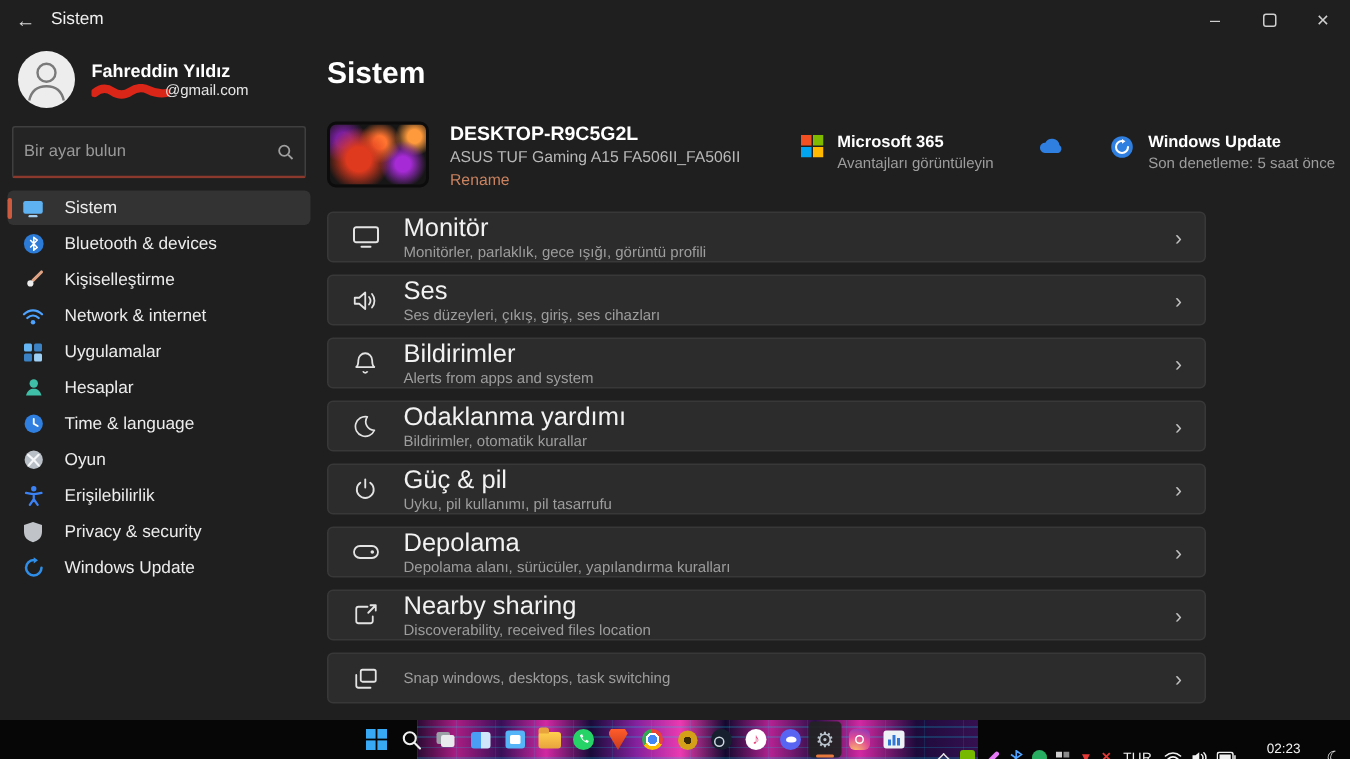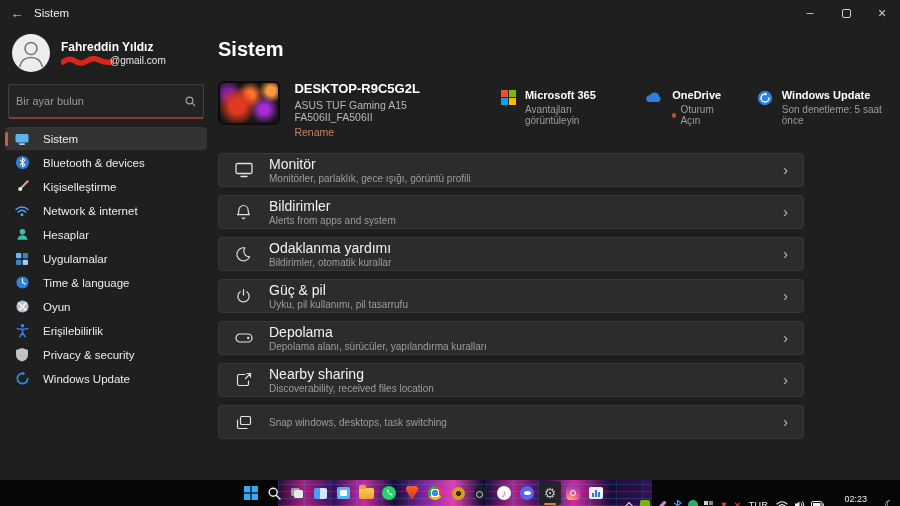--- a/index.html
+++ b/index.html
@@ -57,21 +57,21 @@
   .qcards{display:flex; margin-left:auto; padding-top:8px;}
   .qcard{display:flex; gap:9px; margin-left:30px; align-items:flex-start;}
   .qtitle{font-size:11px; font-weight:bold;}
   .qsub{font-size:10px; color:#9d9d9d; margin-top:3px; display:flex; align-items:center; gap:4px;}
   .statusdot{width:5px; height:5px; border-radius:50%; background:#d14836; display:inline-block;}
   .qicon{margin-top:1px;}
   
   .rows{margin-top:15px; width:586px;}
   .srow{height:34px; background:#2c2c2c; border:1px solid #383838; border-radius:4px; margin-bottom:8px; display:flex; align-items:center; padding:0 15px; cursor:default;}
   .row-icon{width:19px; height:19px; margin-right:16px; flex:0 0 19px; display:flex; align-items:center; justify-content:center;}
-  .row-title{font-size:14px; color:#f2f2f2;}
+  .row-title{font-size:17px; color:#f2f2f2;}
   .row-sub{font-size:10px; color:#9d9d9d; margin-top:1.5px;}
   .chev{margin-left:auto; color:#c0c0c0; font-size:14px;}
   .chev::before{content:"›";}
   
   .taskbar{position:absolute; left:0; bottom:0; width:900px; height:26px; background:#060606;}
   .wpstrip{position:absolute; left:278px; top:0; width:374px; height:26px; opacity:.92;
     background:
       repeating-linear-gradient(0deg, rgba(0,230,255,.20) 0 1px, transparent 1px 7px),
       repeating-linear-gradient(90deg, rgba(0,230,255,.12) 0 1px, transparent 1px 26px),
       linear-gradient(90deg,#2d0b38 0%,#b81f8e 7%,#3c1160 15%,#e32bb0 23%,#1a0c3e 31%,#8e24aa 39%,#ff3fc0 47%,#140a33 55%,#c2259e 63%,#31104f 71%,#e32bb0 79%,#1f0c40 89%,#3a1158 100%);}
@@ -194,37 +194,37 @@
       <span class="i16">
           <svg width="16" height="16" viewBox="0 0 16 16">
             <path d="M2 6.5 C5.5 3 10.5 3 14 6.5 M4.2 9 C6.5 6.8 9.5 6.8 11.8 9" fill="none" stroke="#4da3ff" stroke-width="1.5" stroke-linecap="round"></path>
             <circle cx="8" cy="11.8" r="1.5" fill="#4da3ff"></circle>
           </svg>
         </span>
       <span>Network &amp; internet</span>
     </div>
     <div class="nav-item">
       <span class="i16">
-          <svg width="15" height="15" viewBox="0 0 16 16">
-            <circle cx="8" cy="5" r="3" fill="#3fbfa8"></circle>
-            <path d="M2.5 13.5 c1-3.6 3-4.8 5.5-4.8 s4.5 1.2 5.5 4.8z" fill="#3fbfa8"></path>
-          </svg>
-        </span>
-      <span>Hesaplar</span>
-    </div>
-    <div class="nav-item">
-      <span class="i16">
           <svg width="14" height="14" viewBox="0 0 14 14">
             <rect x="1" y="1" width="5.3" height="5.3" rx="1" fill="#67b7f7"></rect>
             <rect x="7.7" y="1" width="5.3" height="5.3" rx="1" fill="#3b82c4"></rect>
             <rect x="1" y="7.7" width="5.3" height="5.3" rx="1" fill="#3b82c4"></rect>
             <rect x="7.7" y="7.7" width="5.3" height="5.3" rx="1" fill="#9ed0f5"></rect>
           </svg>
         </span>
       <span>Uygulamalar</span>
+    </div>
+    <div class="nav-item">
+      <span class="i16">
+          <svg width="15" height="15" viewBox="0 0 16 16">
+            <circle cx="8" cy="5" r="3" fill="#3fbfa8"></circle>
+            <path d="M2.5 13.5 c1-3.6 3-4.8 5.5-4.8 s4.5 1.2 5.5 4.8z" fill="#3fbfa8"></path>
+          </svg>
+        </span>
+      <span>Hesaplar</span>
     </div>
     <div class="nav-item">
       <span class="i16">
           <svg width="15" height="15" viewBox="0 0 16 16">
             <circle cx="8" cy="8" r="6.5" fill="#2f7fe0"></circle>
             <path d="M8 4.5 V8 L10.8 9.6" fill="none" stroke="#fff" stroke-width="1.3" stroke-linecap="round"></path>
           </svg>
         </span>
       <span>Time &amp; language</span>
     </div>
@@ -289,27 +289,20 @@
           <div class="qtitle">Microsoft 365</div>
           <div class="qsub">
               <span>Avantajları görüntüleyin</span>
             </div>
         </div>
       </div>
       <div class="qcard">
         <span class="qicon"><svg width="18" height="13" viewBox="0 0 18 13">
               <path d="M4.5 12 a3.4 3.4 0 0 1 .4-6.8 A5 5 0 0 1 14.3 6.6 a3 3 0 0 1-.8 5.4 z" fill="#2f7fe0"></path>
             </svg></span>
-        <div>
-          <div class="qtitle">OneDrive</div>
-          <div class="qsub">
-              <span class="statusdot"></span>
-              <span>Oturum Açın</span>
-            </div>
-        </div>
       </div>
       <div class="qcard">
         <span class="qicon"><svg width="16" height="16" viewBox="0 0 16 16">
               <circle cx="8" cy="8" r="7.2" fill="#2f7fe0"></circle>
               <path d="M12 8 A4 4 0 1 1 8 4" fill="none" stroke="#fff" stroke-width="1.4" stroke-linecap="round"></path>
               <path d="M8 2.6 L10.3 4.2 L8 5.8 Z" fill="#fff"></path>
             </svg></span>
         <div>
           <div class="qtitle">Windows Update</div>
           <div class="qsub">
@@ -329,20 +322,33 @@
             <path d="M6 14.5 H12" stroke="#e3e3e3" stroke-width="1.3" stroke-linecap="round"></path>
           </svg>
         </span>
       <div>
           <div class="row-title">Monitör</div>
           <div class="row-sub">Monitörler, parlaklık, gece ışığı, görüntü profili</div>
         </div>
       <span class="chev"></span>
     </div>
 
+    <div class="srow">
+      <span class="row-icon">
+          <svg width="17" height="15" viewBox="0 0 17 15">
+            <path d="M1.5 5.5 H4.5 L8.5 2 V13 L4.5 9.5 H1.5 Z" fill="none" stroke="#e3e3e3" stroke-width="1.2" stroke-linejoin="round"></path>
+            <path d="M11 5 a4 4 0 0 1 0 5 M13 3 a7 7 0 0 1 0 9" fill="none" stroke="#e3e3e3" stroke-width="1.2" stroke-linecap="round"></path>
+          </svg>
+        </span>
+      <div>
+          <div class="row-title">Ses</div>
+          <div class="row-sub">Ses düzeyleri, çıkış, giriş, ses cihazları</div>
+        </div>
+      <span class="chev"></span>
+    </div>
 
     <div class="srow">
       <span class="row-icon">
           <svg width="15" height="16" viewBox="0 0 15 16">
             <path d="M7.5 1.5 a4.6 4.6 0 0 1 4.6 4.6 c0 3.4 1.4 4.6 1.4 4.6 H1.5 c0 0 1.4-1.2 1.4-4.6 A4.6 4.6 0 0 1 7.5 1.5 Z" fill="none" stroke="#e3e3e3" stroke-width="1.2" stroke-linejoin="round"></path>
             <path d="M6 13.5 a1.6 1.6 0 0 0 3 0" fill="none" stroke="#e3e3e3" stroke-width="1.2"></path>
           </svg>
         </span>
       <div>
           <div class="row-title">Bildirimler</div>

